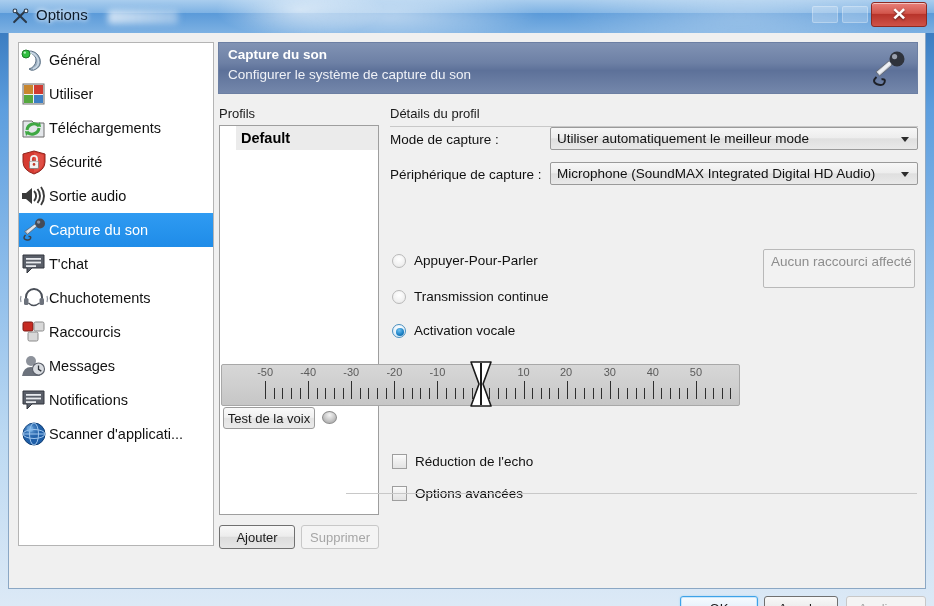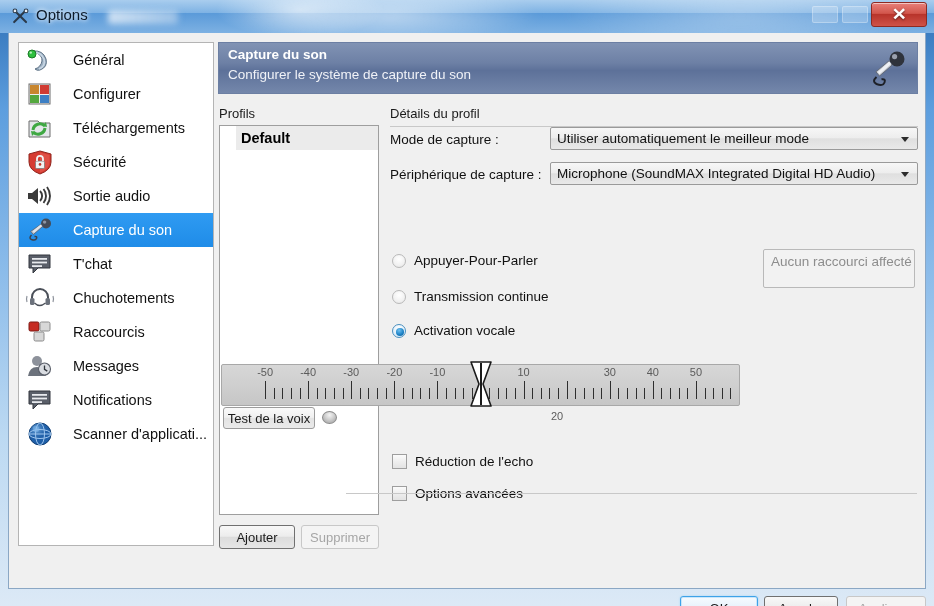--- a/index.html
+++ b/index.html
@@ -117,22 +117,21 @@
     left: 9px; top: 9px;
     width: 196px; height: 504px;
     background: #fff;
     border: 1px solid #b4b4b4;
     overflow: hidden;
   }
   .nav-item {
     display: flex;
     align-items: center;
     height: 34px;
-    padding-left: 6px;
-    gap: 18px;
+    gap: 0;
     cursor: pointer;
   }
   .nav-item.selected {
     background: linear-gradient(180deg,#2f9bf2 0%,#1f8ce8 100%);
   }
   .nav-item .lbl {
     font-size: 14.5px;
     color: #111;
     white-space: nowrap;
     overflow: hidden;
@@ -421,21 +420,21 @@
       </div>
 
       <div class="nav-item">
         <svg class="nav-ico" viewBox="0 0 30 28">
           <rect x="4" y="4" width="21" height="20" fill="#efefef" stroke="#6c6c6c" stroke-width="1"></rect>
           <rect x="5" y="5" width="9" height="9" fill="#c8862e"></rect>
           <rect x="15" y="5" width="9" height="9" fill="#d03b32"></rect>
           <rect x="5" y="15" width="9" height="8" fill="#55a83e"></rect>
           <rect x="15" y="15" width="9" height="8" fill="#3d7fc4"></rect>
         </svg>
-        <span class="lbl">Configurer</span>
+        <span class="lbl">Utiliser</span>
       </div>
 
       <div class="nav-item">
         <svg class="nav-ico" viewBox="0 0 30 28">
           <path d="M4 7 h9 l2 2 h10 v14 H4z" fill="#e3e6ea" stroke="#6c6c6c" stroke-width="1"></path>
           <path d="M8 16 a7 7 0 0 1 12 -4" fill="none" stroke="#3fa843" stroke-width="3"></path>
           <path d="M21 8 l1 5 l-5 -1z" fill="#3fa843"></path>
           <path d="M20 14 a7 7 0 0 1 -12 4" fill="none" stroke="#3fa843" stroke-width="3"></path>
           <path d="M7 22 l-1 -5 l5 1z" fill="#3fa843"></path>
         </svg>
@@ -637,21 +636,21 @@
             <span class="tick minor" style="left: 267.117px;"></span>
             <span class="tick minor" style="left: 275.733px;"></span>
             <span class="tick minor" style="left: 284.35px;"></span>
             <span class="tick minor" style="left: 292.967px;"></span>
             <span class="tick-num" style="left: 301.583px;">10</span>
             <span class="tick major" style="left: 301.583px;"></span>
             <span class="tick minor" style="left: 310.2px;"></span>
             <span class="tick minor" style="left: 318.817px;"></span>
             <span class="tick minor" style="left: 327.433px;"></span>
             <span class="tick minor" style="left: 336.05px;"></span>
-            <span class="tick-num" style="left: 335px; margin-top: 44px;">20</span>
+            <span class="tick-num" style="left: 344px;">20</span>
             <span class="tick major" style="left: 344.667px;"></span>
             <span class="tick minor" style="left: 353.283px;"></span>
             <span class="tick minor" style="left: 361.9px;"></span>
             <span class="tick minor" style="left: 370.517px;"></span>
             <span class="tick minor" style="left: 379.133px;"></span>
             <span class="tick-num" style="left: 387.75px;">30</span>
             <span class="tick major" style="left: 387.75px;"></span>
             <span class="tick minor" style="left: 396.367px;"></span>
             <span class="tick minor" style="left: 404.983px;"></span>
             <span class="tick minor" style="left: 413.6px;"></span>

